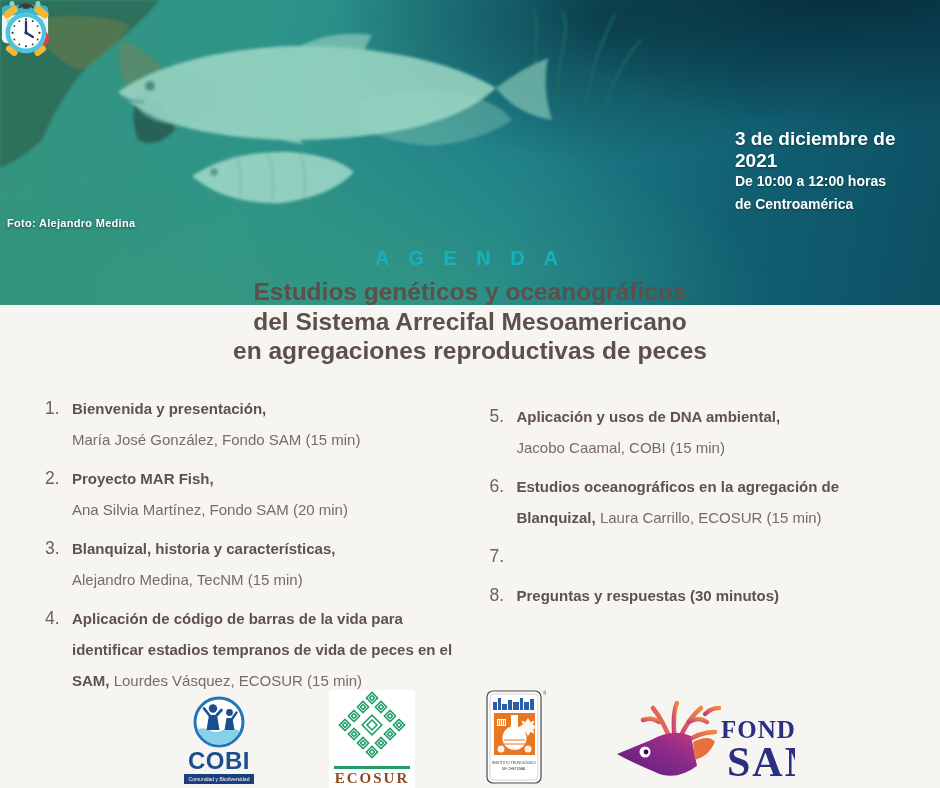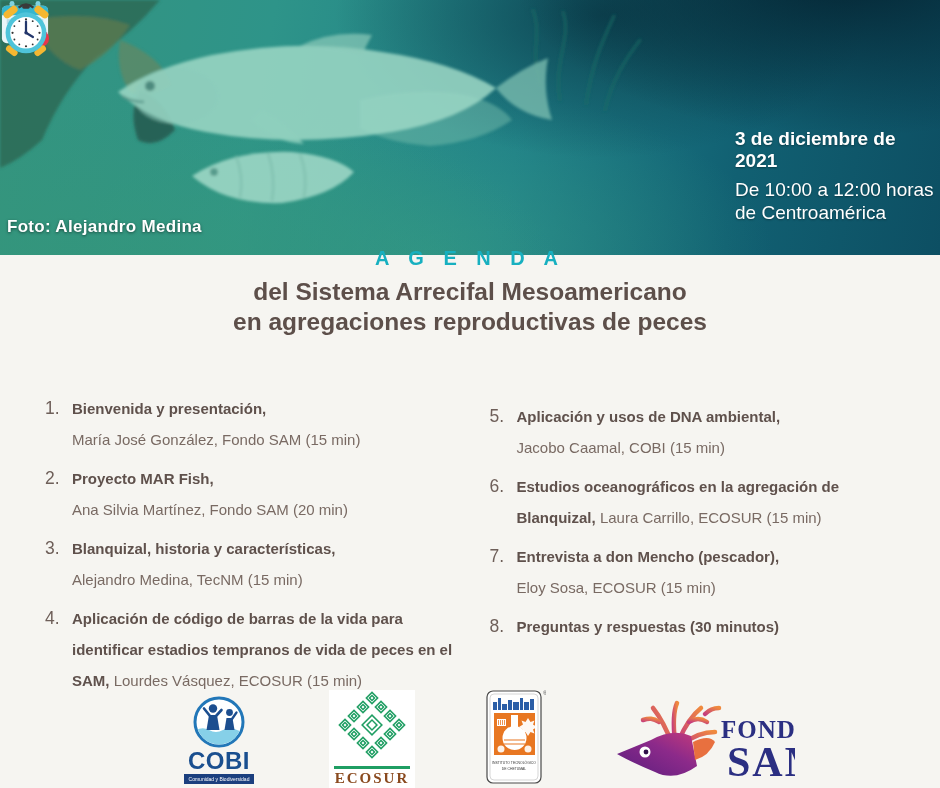--- a/index.html
+++ b/index.html
@@ -1,37 +1,37 @@
 <!DOCTYPE html>
 <html lang="es"><head>
 <meta charset="utf-8">
 <style>
   html,body{margin:0;padding:0;}
   body{width:940px;height:788px;font-family:"Liberation Sans",sans-serif;background:#f6f5f1;}
   #poster{position:relative;width:940px;height:788px;overflow:hidden;background:#f6f5f1;}
 
   
-  .photo{position:absolute;left:0;top:0;width:940px;height:255px;overflow:hidden;
+  .photo{position:absolute;left:0;top:0;width:940px;height:305px;overflow:hidden;
     background:
       radial-gradient(540px 270px at 90% -12%, rgba(4,34,48,.95), rgba(4,34,48,0) 62%),
       radial-gradient(430px 230px at 64% 6%, rgba(8,52,66,.75), rgba(8,52,66,0) 62%),
       radial-gradient(720px 320px at 10% 115%, rgba(52,150,122,.85), rgba(52,150,122,0) 66%),
       radial-gradient(500px 240px at 45% 100%, rgba(55,158,134,.6), rgba(55,158,134,0) 70%),
       linear-gradient(100deg,#35947f,#2e9489 28%,#1f7f88 55%,#116072 78%,#0d4f63);}
   .photo svg{position:absolute;left:0;top:0;}
-  .credit{position:absolute;left:7px;top:217px;color:#fff;font-weight:bold;font-size:17px;
+  .credit{position:absolute;left:7px;top:217px;color:#fff;font-weight:bold;font-size:11px;
     letter-spacing:.3px;text-shadow:0 1px 3px rgba(0,0,0,.5);}
 
   
   .cal-icon{position:absolute;left:664px;top:117px;}
   .clock-icon{position:absolute;left:662px;top:177px;}
   .date-text{position:absolute;left:735px;top:128px;color:#fff;font-weight:bold;font-size:19px;
     text-shadow:0 1px 2px rgba(0,0,0,.35);}
-  .time-text{position:absolute;left:735px;top:170px;color:#fff;font-weight:normal;font-size:19px;
-    line-height:23px;text-shadow:0 1px 2px rgba(0,0,0,.35);margin-top:8px;}
+  .time-text{position:absolute;left:735px;top:170px;color:#fff;font-weight:bold;font-size:14px;
+    line-height:23px;text-shadow:0 1px 2px rgba(0,0,0,.35);}
 
   
   .kicker{position:absolute;top:247px;left:0;width:940px;text-align:center;color:#17b0c0;
     font-weight:bold;font-size:20px;letter-spacing:7px;}
   .title{position:absolute;top:277px;left:0;width:940px;text-align:center;color:#5d4f4a;
     font-weight:bold;font-size:24.5px;line-height:29.5px;}
 
   
   .columns{position:absolute;top:393px;left:45px;width:866px;display:flex;}
   .col{width:420px;}
@@ -150,20 +150,21 @@
     <div class="time-text">
       <div>De 10:00 a 12:00 horas</div>
       <div>de Centroamérica</div>
     </div>
 
     <div class="credit">Foto: Alejandro Medina</div>
   </div>
 
   <div class="kicker">A G E N D A</div>
   <div class="title">
+    <div>Estudios genéticos y oceanográficos</div>
     <div>del Sistema Arrecifal Mesoamericano</div>
     <div>en agregaciones reproductivas de peces</div>
   </div>
 
   <div class="columns">
     <div class="col left">
       <div class="item">
         <span class="num">1.</span>
         <p class="itext"><strong>Bienvenida y presentación,</strong>
         <span class="speaker block">María José González, Fondo SAM (15 min)</span></p>
@@ -190,22 +191,20 @@
         <p class="itext"><strong>Aplicación y usos de DNA ambiental,</strong>
         <span class="speaker block">Jacobo Caamal, COBI (15 min)</span></p>
       </div>
       <div class="item">
         <span class="num">6.</span>
         <p class="itext"><strong>Estudios oceanográficos en la agregación de Blanquizal,</strong>
         <span class="speaker inline">Laura Carrillo, ECOSUR (15 min)</span></p>
       </div>
       <div class="item">
         <span class="num">7.</span>
-        <p class="itext"><strong>Entrevista a don Mencho (pescador),</strong>
-        <span class="speaker block">Eloy Sosa, ECOSUR (15 min)</span></p>
       </div>
       <div class="item">
         <span class="num">8.</span>
         <p class="itext"><strong>Preguntas y respuestas (30 minutos)</strong>
         <span class="speaker inline"></span></p>
       </div>
     </div>
   </div>
 
   <svg class="logo logo-cobi" width="72" height="92" viewBox="0 0 72 92">

